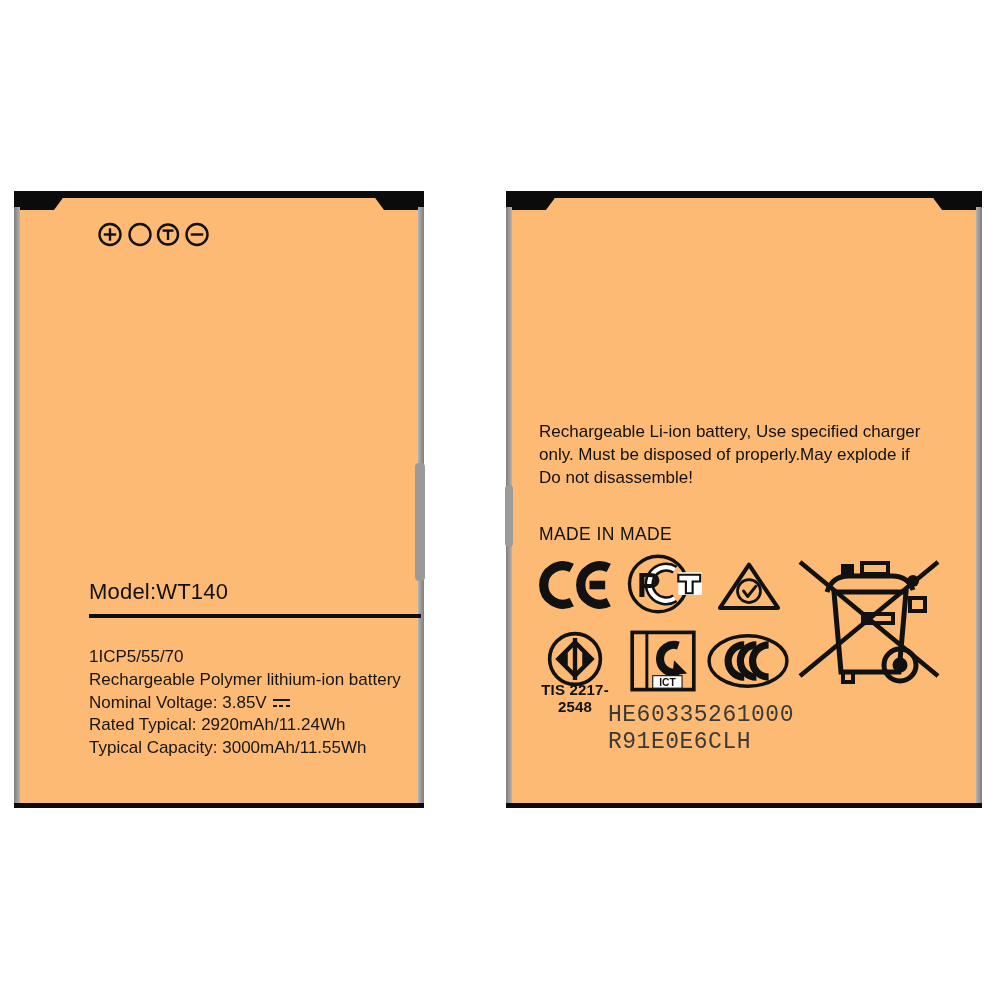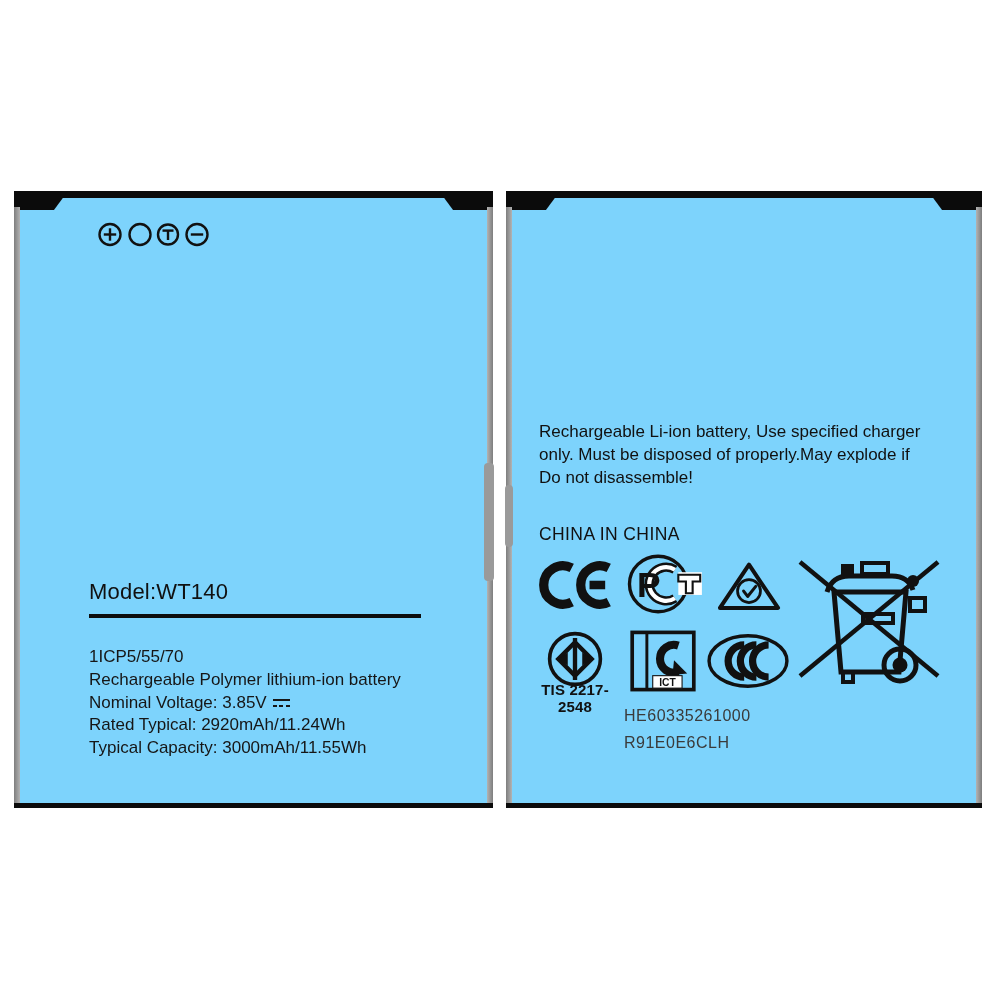--- a/index.html
+++ b/index.html
@@ -1,19 +1,19 @@
 <!DOCTYPE html>
 <html><head>
 <meta charset="utf-8">
 <style>
   html,body{margin:0;padding:0;background:#ffffff;}
   .canvas{position:relative;width:1000px;height:1000px;background:#ffffff;overflow:hidden;
           font-family:"Liberation Sans", sans-serif;color:#131313;}
-  .battery{position:absolute;top:191px;height:617px;background:#7dd3fc;}
-  .battery.front{left:14px;width:479px;}
+  .battery{position:absolute;top:191px;height:617px;background:#fdba74;}
+  .battery.front{left:14px;width:410px;}
   .battery.back{left:506px;width:476px;}
 
   
   .top-strip{position:absolute;top:0;left:0;right:0;height:7px;background:#0b0b0b;}
   .corner{position:absolute;top:0;width:54px;height:19px;background:#0b0b0b;}
   .corner.tl{left:0;clip-path:polygon(0 0,100% 0,74% 100%,0 100%);}
   .corner.tr{right:0;clip-path:polygon(0 0,100% 0,100% 100%,26% 100%);}
   .bottom-strip{position:absolute;bottom:0;left:0;right:0;height:5px;background:#0b0b0b;}
   .edge{position:absolute;top:16px;bottom:4px;width:6px;}
   .edge.left{left:0;background:linear-gradient(90deg,#7e7e7e,#b3b3b3);}
@@ -33,22 +33,22 @@
   .dc::before{content:"";position:absolute;left:0;top:0;width:100%;height:2.5px;background:#161616;}
   .dc::after{content:"";position:absolute;left:0;top:6px;width:100%;height:2.5px;
              background:repeating-linear-gradient(90deg,#161616 0 3.8px,transparent 3.8px 6.4px);}
 
   
   .warning{position:absolute;left:33px;top:230px;width:420px;font-size:17px;line-height:22.8px;color:#111;}
   .made-in{position:absolute;left:33px;top:333px;font-size:17.5px;letter-spacing:.4px;color:#111;}
   .cert{position:absolute;}
   .tis-label{position:absolute;left:30px;top:490px;width:78px;text-align:center;
              font-size:15px;font-weight:bold;letter-spacing:.2px;color:#111;}
-  .serials{position:absolute;left:102px;top:511px;font-family:Liberation Sans, sans-serif;
-           font-size:16px;line-height:27px;letter-spacing:.5px;color:#3a3a3a;white-space:nowrap;margin-left:16px;}
+  .serials{position:absolute;left:102px;top:511px;font-family:Liberation Mono, monospace;
+           font-size:23px;line-height:27px;letter-spacing:.5px;color:#3a3a3a;white-space:nowrap;}
 </style>
 </head>
 <body>
 
 <div class="canvas">
 
   <div class="battery front">
     <div class="top-strip"></div>
     <div class="corner tl"></div>
     <div class="corner tr"></div>
@@ -94,21 +94,21 @@
     <div class="edge right"></div>
     <div class="tab back-left"></div>
     <div class="bottom-strip"></div>
 
     <div class="warning">
       <div>Rechargeable Li-ion battery, Use specified charger</div>
       <div>only. Must be disposed of properly.May explode if</div>
       <div>Do not disassemble!</div>
     </div>
 
-    <div class="made-in">CHINA IN CHINA</div>
+    <div class="made-in">MADE IN MADE</div>
 
     <svg class="cert" style="left:33px;top:365px;" width="74" height="58" viewBox="0 0 104 76">
       <g stroke="#111" fill="none">
         <path d="M 46 14 A 27 27 0 1 0 46 62" stroke-width="13"></path>
         <path d="M 98 14 A 27 27 0 1 0 98 62" stroke-width="13"></path>
         <line x1="71" y1="38" x2="93" y2="38" stroke-width="12"></line>
       </g>
     </svg>
 
     <svg class="cert" style="left:120px;top:361px;" width="76" height="64" viewBox="0 0 90 76">

